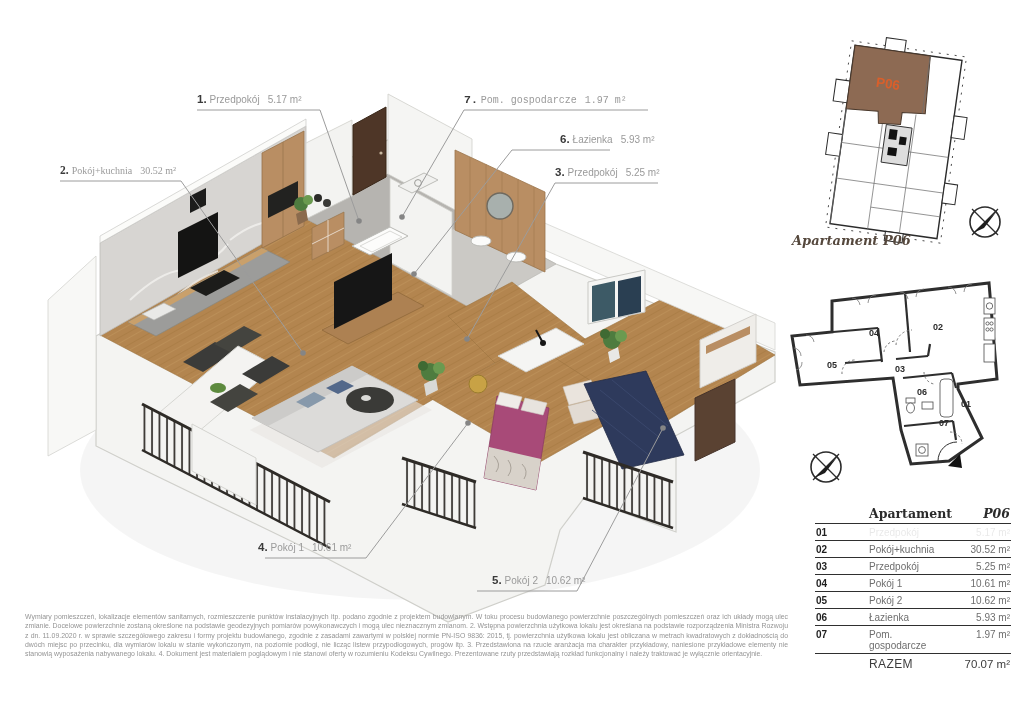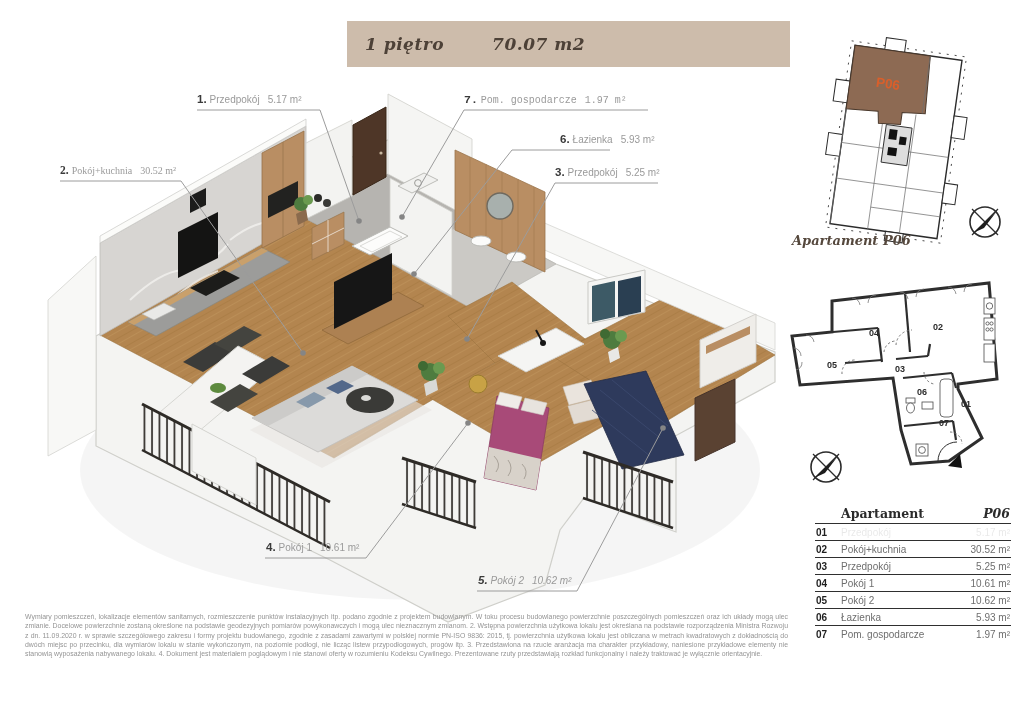--- a/index.html
+++ b/index.html
@@ -19,21 +19,21 @@
   .lbl3d .num{font-size:11.5px;font-weight:bold;color:#3a3a3a;margin-right:3px;}
   .lbl3d .rname{margin-right:8px;}
 
   
   .caption{position:absolute;left:792px;top:233px;font-family:"DejaVu Serif",serif;
            font-style:italic;font-weight:bold;font-size:13px;color:#55483d;}
 
   
   .rtable{position:absolute;left:815px;top:503px;width:196px;color:#2b2b2b;}
   .trow,.thead,.trazem{display:grid;grid-template-columns:25px 1fr auto;align-items:baseline;
-        padding:3px 1px 2px 1px;}
+        padding:3px 1px 2px 1px;gap:28px;}
   .thead{font-family:"DejaVu Serif",serif;font-weight:bold;font-size:12.5px;}
   .thead .tunit{font-style:italic;font-weight:bold;}
   .trow{border-top:1.3px solid #2f2f2f;font-size:10px;}
   .trow .no{font-weight:bold;color:#1f1f1f;}
   .trow .nm,.trow .ar{color:#6e6e6e;}
   .trow .ar,.thead .tunit,.trazem .ar{justify-self:end;}
   .trow.faded .nm,.trow.faded .ar{opacity:.15;}
   .trazem{border-top:1.3px solid #2f2f2f;font-size:11.5px;color:#3c3c3c;}
   .trazem .nm{font-size:12px;letter-spacing:.4px;}
 
@@ -332,38 +332,34 @@
       </g>
       <g>
         <circle cx="826" cy="467" r="15" fill="none" stroke="#2b2b2b" stroke-width="1.6"></circle>
         <line x1="813" y1="454" x2="839" y2="480" stroke="#2b2b2b" stroke-width="1.2"></line>
         <line x1="813" y1="480" x2="839" y2="454" stroke="#2b2b2b" stroke-width="1.2"></line>
         <polygon points="838,456 814,478 825,473" fill="#1c1c1c"></polygon>
       </g>
     </g>
   </svg>
 
-  <div class="titlebar">
-    <span class="floor">1 piętro</span>
-    <span class="marea">70.07 m2</span>
-  </div>
 
   <div class="lbl3d" style="left:197px;top:93px;">
     <span class="num">1.</span><span class="rname">Przedpokój</span><span class="rarea">5.17 m²</span>
   </div>
   <div class="lbl3d" style="left:60px;top:164px;font-family:Liberation Serif, serif;">
     <span class="num">2.</span><span class="rname">Pokój+kuchnia</span><span class="rarea">30.52 m²</span>
   </div>
   <div class="lbl3d" style="left:555px;top:166px;">
     <span class="num">3.</span><span class="rname">Przedpokój</span><span class="rarea">5.25 m²</span>
   </div>
-  <div class="lbl3d" style="left:266px;top:541px;">
+  <div class="lbl3d" style="left:258px;top:541px;">
     <span class="num">4.</span><span class="rname">Pokój 1</span><span class="rarea">10.61 m²</span>
   </div>
-  <div class="lbl3d" style="left:478px;top:574px;font-style:italic;">
+  <div class="lbl3d" style="left:492px;top:574px;">
     <span class="num">5.</span><span class="rname">Pokój 2</span><span class="rarea">10.62 m²</span>
   </div>
   <div class="lbl3d" style="left:512px;top:133px;padding-left:48px;">
     <span class="num">6.</span><span class="rname">Łazienka</span><span class="rarea">5.93 m²</span>
   </div>
   <div class="lbl3d" style="left:464px;top:93px;font-family:Liberation Mono, monospace;">
     <span class="num">7.</span><span class="rname">Pom. gospodarcze</span><span class="rarea">1.97 m²</span>
   </div>
 
   <div class="caption">Apartament P06</div>
@@ -402,17 +398,22 @@
     <div class="trow">
       <span class="no">06</span>
         <span class="nm">Łazienka</span>
         <span class="ar">5.93 m²</span>
     </div>
     <div class="trow">
       <span class="no">07</span>
         <span class="nm">Pom. gospodarcze</span>
         <span class="ar">1.97 m²</span>
     </div>
+    <div class="trazem">
+      <span class="no"></span>
+      <span class="nm">RAZEM</span>
+      <span class="ar">70.07 m²</span>
+    </div>
   </div>
 
   <div class="disclaimer">Wymiary pomieszczeń, lokalizacje elementów sanitarnych, rozmieszczenie punktów instalacyjnych itp. podano zgodnie z projektem budowlanym. W toku procesu budowlanego powierzchnie poszczególnych pomieszczeń oraz ich układy mogą ulec zmianie. Docelowe powierzchnie zostaną określone na podstawie geodezyjnych pomiarów powykonawczych i mogą ulec nieznacznym zmianom. 2. Wstępna powierzchnia użytkowa lokalu jest określana na podstawie rozporządzenia Ministra Rozwoju z dn. 11.09.2020 r. w sprawie szczegółowego zakresu i formy projektu budowlanego, zgodnie z zasadami zawartymi w polskiej normie PN-ISO 9836: 2015, tj. powierzchnia użytkowa lokalu jest obliczana w metrach kwadratowych z dokładnością do dwóch miejsc po przecinku, dla wymiarów lokalu w stanie wykończonym, na poziomie podłogi, nie licząc listew przypodłogowych, progów itp. 3. Przedstawiona na rzucie aranżacja ma charakter przykładowy, naniesione przykładowe elementy nie stanowią wyposażenia nabywanego lokalu. 4. Dokument jest materiałem poglądowym i nie stanowi oferty w rozumieniu Kodeksu Cywilnego. Prezentowane rzuty przedstawiają rozkład funkcjonalny i należy traktować je wyłącznie orientacyjnie.</div>
 
 </div>
 
 </body></html>

